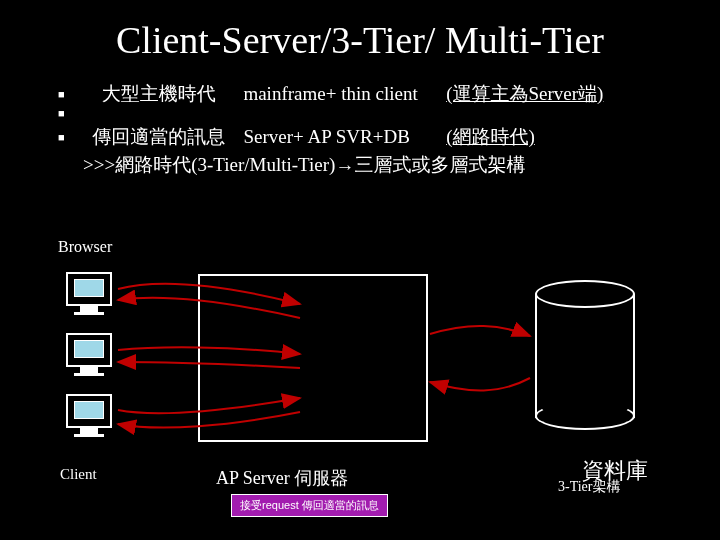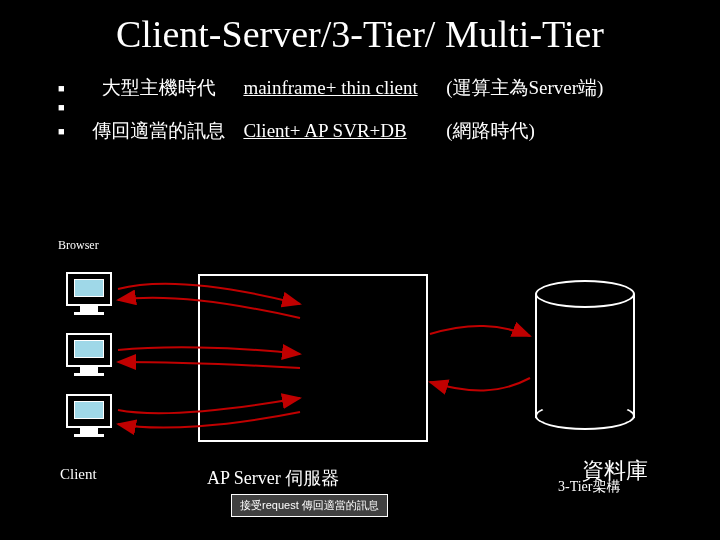--- a/index.html
+++ b/index.html
@@ -8,21 +8,21 @@
     height: 540px;
     background: #000;
     color: #fff;
     font-family: "Times New Roman", serif;
     position: relative;
     overflow: hidden;
   }
   .title {
     text-align: center;
     font-size: 38px;
-    padding-top: 12px;
+    padding-top: 18px;
     font-weight: normal;
   }
   .bullets {
     margin-top: 18px;
     margin-left: 58px;
     font-size: 19px;
     line-height: 1.45;
     font-family: "Times New Roman", "Microsoft JhengHei", serif;
   }
   .bullet-row {
@@ -30,47 +30,47 @@
     align-items: baseline;
   }
   .bullet-marker {
     color: #fff;
     margin-right: 14px;
     font-size: 11px;
     position: relative;
     top: -2px;
   }
   .col-era { display: inline-block; width: 160px; text-align: center; }
-  .col-tech { display: inline-block; width: 198px; text-decoration: underline; }
-  .col-note { display: inline-block; }
+  .col-tech { display: inline-block; width: 198px; }
+  .col-note { display: inline-block; text-decoration: underline; }
   .continuation { margin-left: 25px; }
   .diagram {
     position: absolute;
     left: 0;
     top: 238px;
     width: 720px;
     height: 280px;
   }
   .browser-label {
     position: absolute;
     left: 58px;
     top: 0;
-    font-size: 12px;
+    font-size: 16px;
     font-family: "Times New Roman", serif;
   }
   .client-label {
     position: absolute;
     left: 60px;
     top: 228px;
     font-size: 15px;
     font-family: Liberation Serif, serif;
   }
   .ap-label {
     position: absolute;
-    left: 207px;
+    left: 216px;
     top: 228px;
     font-size: 18px;
   }
   .db-label1 {
     position: absolute;
     left: 558px;
     top: 218px;
     font-size: 22px;
     margin-left: 24px;
   }
@@ -78,21 +78,21 @@
     position: absolute;
     left: 558px;
     top: 240px;
     font-size: 14px;
   }
   .caption-box {
     position: absolute;
     left: 231px;
     top: 256px;
     border: 1px solid #fff;
-    background: #404040;
+    background: #a21caf;
     padding: 3px 8px;
     font-size: 11px;
     font-family: "Microsoft JhengHei", sans-serif;
   }
   
   .monitor {
     position: absolute;
     width: 46px;
     height: 42px;
   }
@@ -185,24 +185,25 @@
       <span class="col-note">(運算主為Server端)</span>
     </span>
   </div>
   <div class="bullet-row">
     <span class="bullet-marker">■</span>
   </div>
   <div class="bullet-row">
     <span class="bullet-marker">■</span>
     <span>
       <span class="col-era">傳回適當的訊息</span>
-      <span class="col-tech">Client+ AP SVR+DB</span>
+      <span class="col-tech">Server+ AP SVR+DB</span>
       <span class="col-note">(網路時代)</span>
     </span>
   </div>
+  <div class="continuation">&gt;&gt;&gt;網路時代(3-Tier/Multi-Tier)→三層式或多層式架構</div>
 </div>
 
 <div class="diagram">
   <div class="browser-label">Browser</div>
   <div class="client-label">Client</div>
   <div class="ap-label">AP Server 伺服器</div>
   <div class="db-label1">資料庫</div>
   <div class="db-label2">3-Tier架構</div>
   <div class="caption-box">接受request 傳回適當的訊息</div>
 

